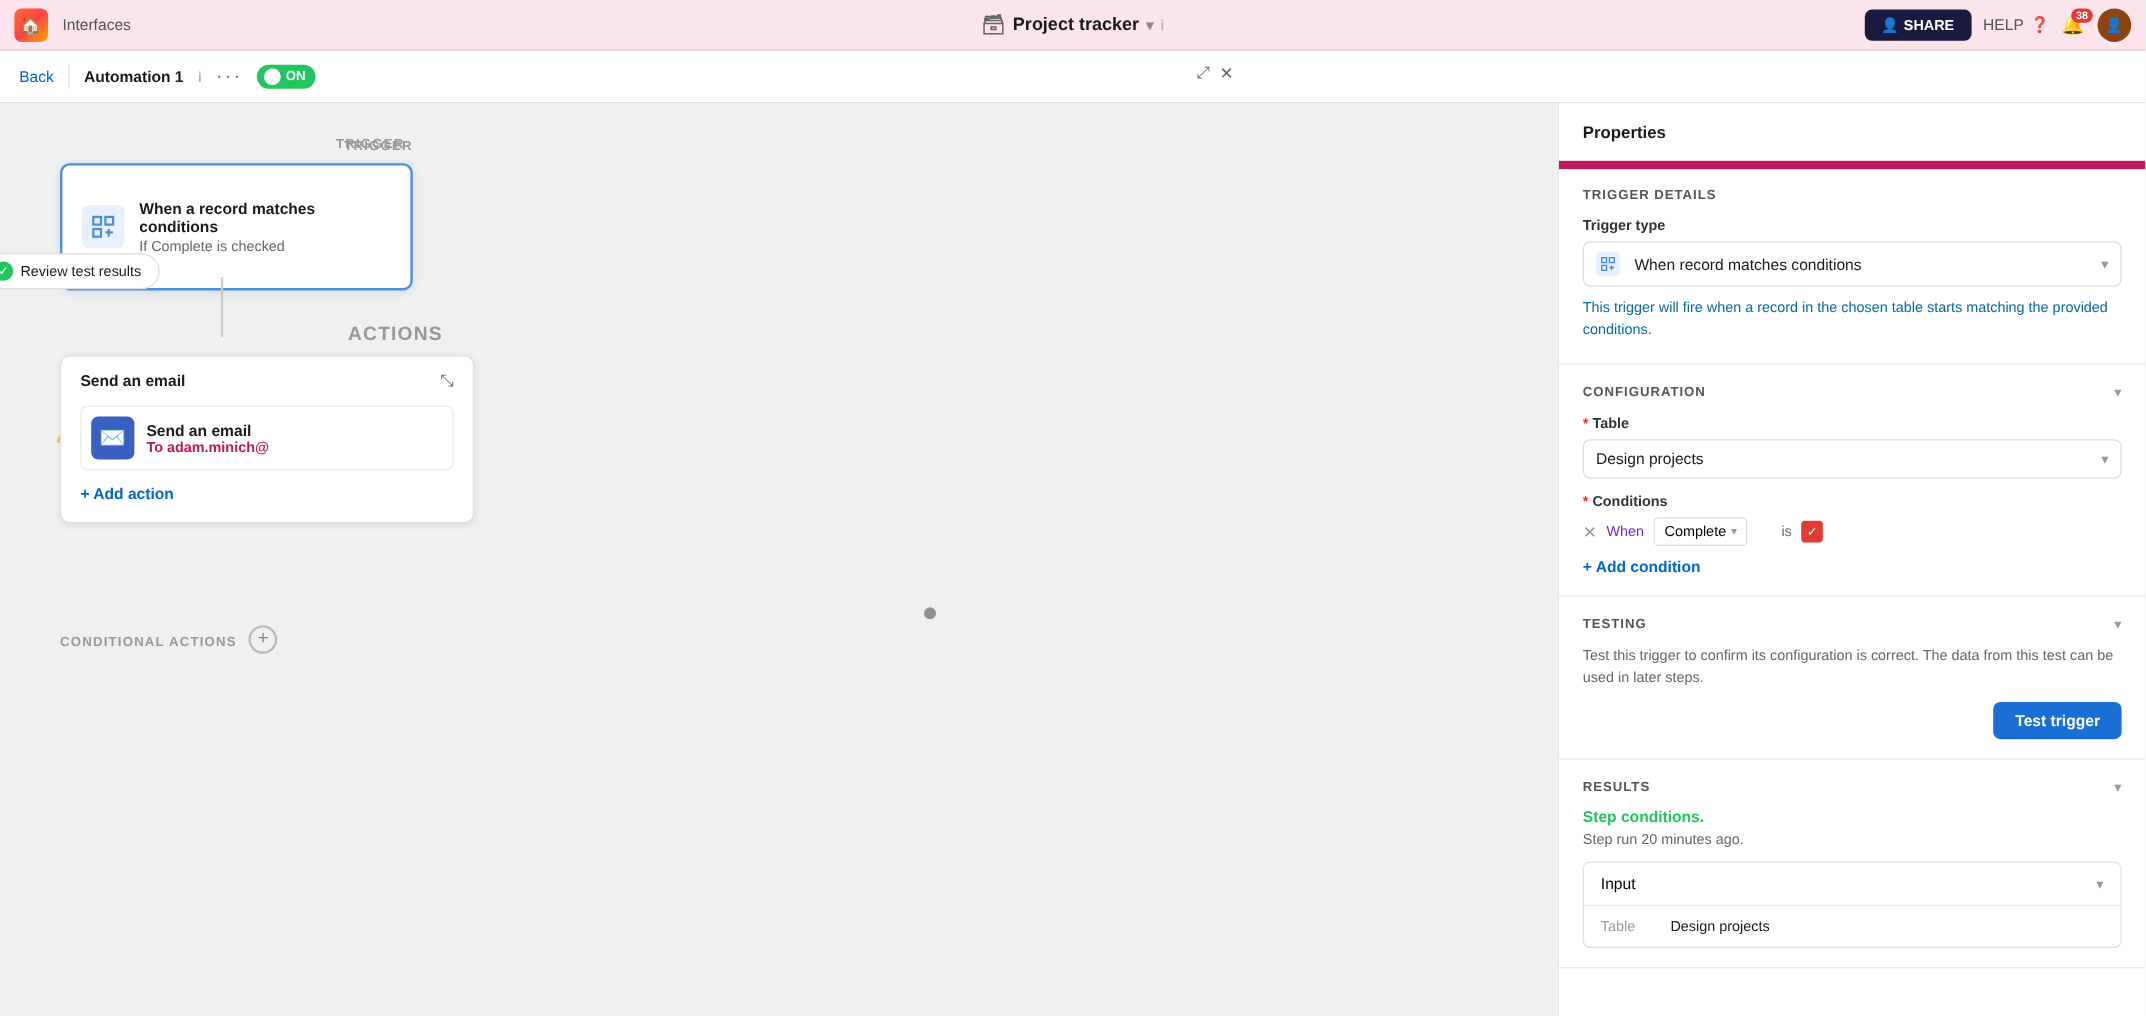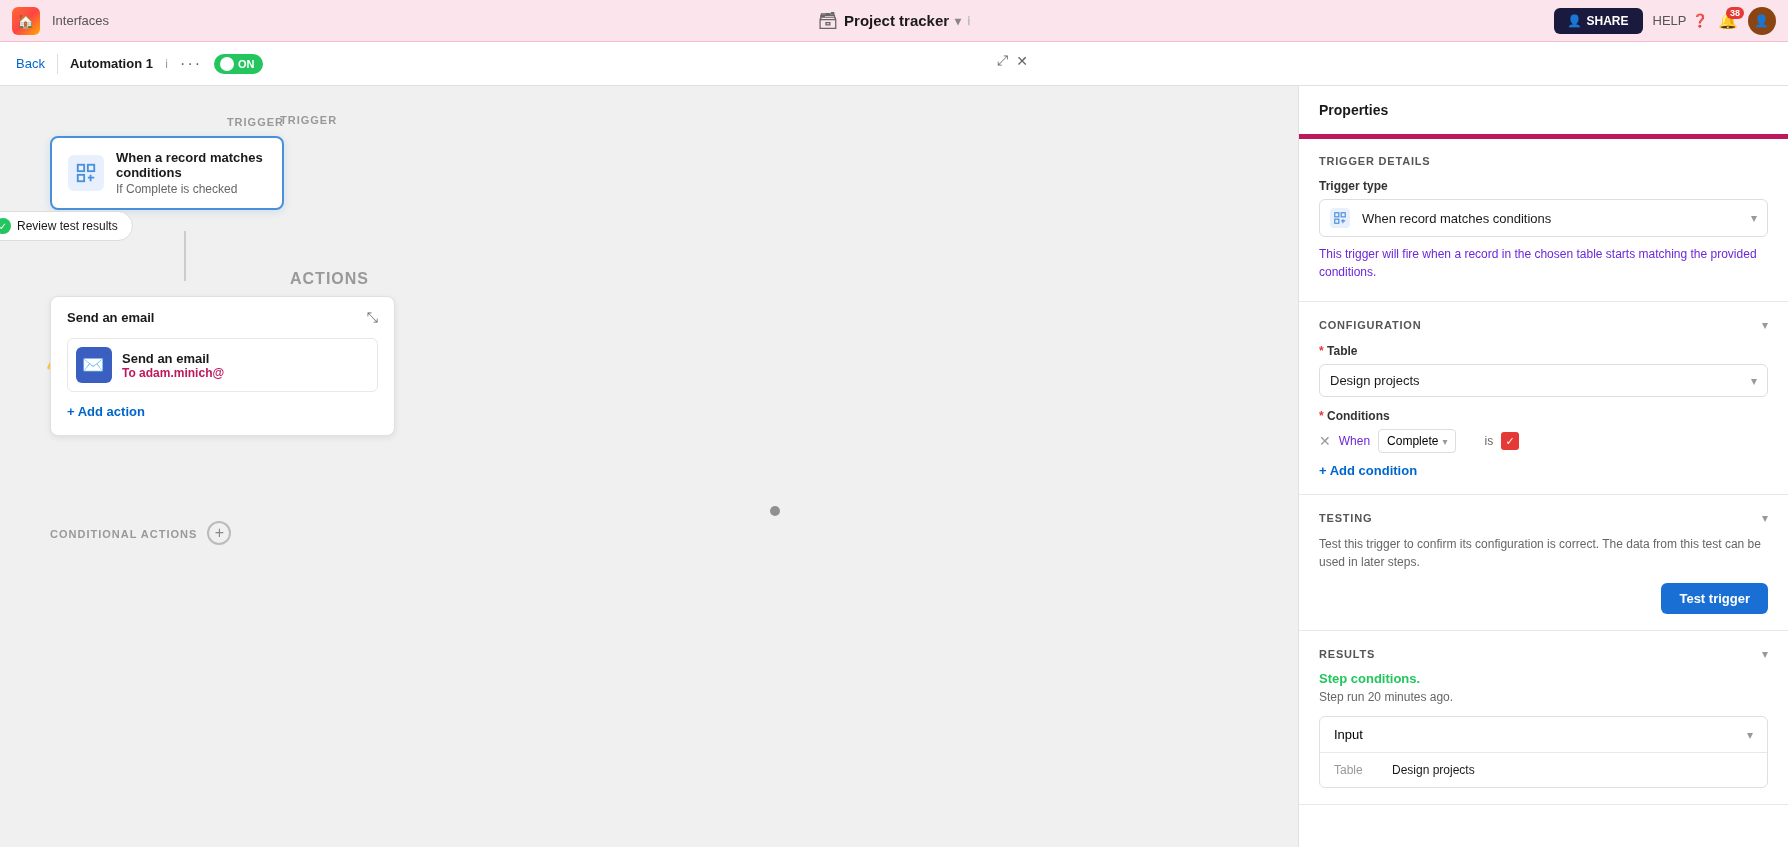--- a/index.html
+++ b/index.html
@@ -187,22 +187,22 @@
       font-size: 11px;
       font-weight: 700;
       color: #999;
       letter-spacing: 1px;
       margin-bottom: 8px;
     }
     .trigger-node {
       background: white;
       border: 2px solid #4a90d9;
       border-radius: 8px;
-      padding: 12px 16px;
-      width: 234px;
+      padding: 28px 16px;
+      width: 294px;
       cursor: pointer;
       display: flex;
       align-items: center;
       gap: 12px;
       box-shadow: 0 2px 8px rgba(74,144,217,0.2);
     }
     .trigger-icon {
       width: 36px; height: 36px;
       background: #e8f0fe;
       border-radius: 6px;
@@ -362,21 +362,21 @@
     
     .properties-panel {
       width: 490px;
       background: white;
       border-left: 1px solid #e0e0e0;
       overflow-y: auto;
       flex-shrink: 0;
     }
     .panel-header {
       padding: 16px 20px;
-      border-bottom: 5px solid #be185d;
+      border-bottom: 7px solid #be185d;
       font-size: 14px;
       font-weight: 700;
       color: #1a1a1a;
     }
 
     .panel-section {
       border-bottom: 1px solid #e8e8e8;
       padding: 16px 20px;
     }
     .panel-section-header {
@@ -437,21 +437,21 @@
       gap: 6px;
       flex: 1;
     }
     .select-field .select-arrow {
       font-size: 12px;
       color: #999;
     }
 
     .description-text {
       font-size: 12px;
-      color: #6d28d9;
+      color: #0369a1;
       line-height: 1.5;
       margin-top: -4px;
       margin-bottom: 4px;
     }
 
     .conditions-row {
       display: flex;
       align-items: center;
       gap: 8px;
       margin-bottom: 10px;

